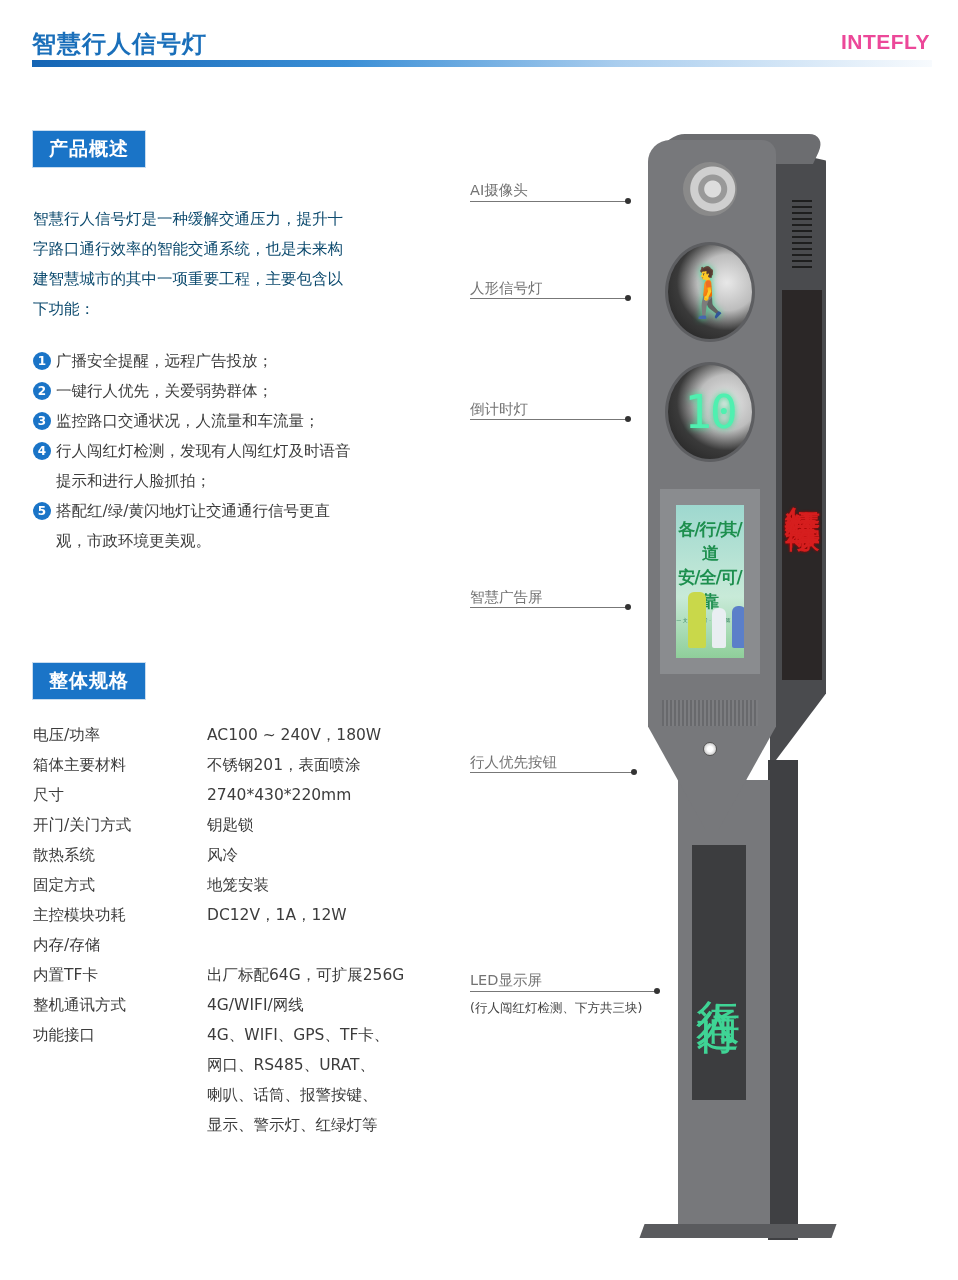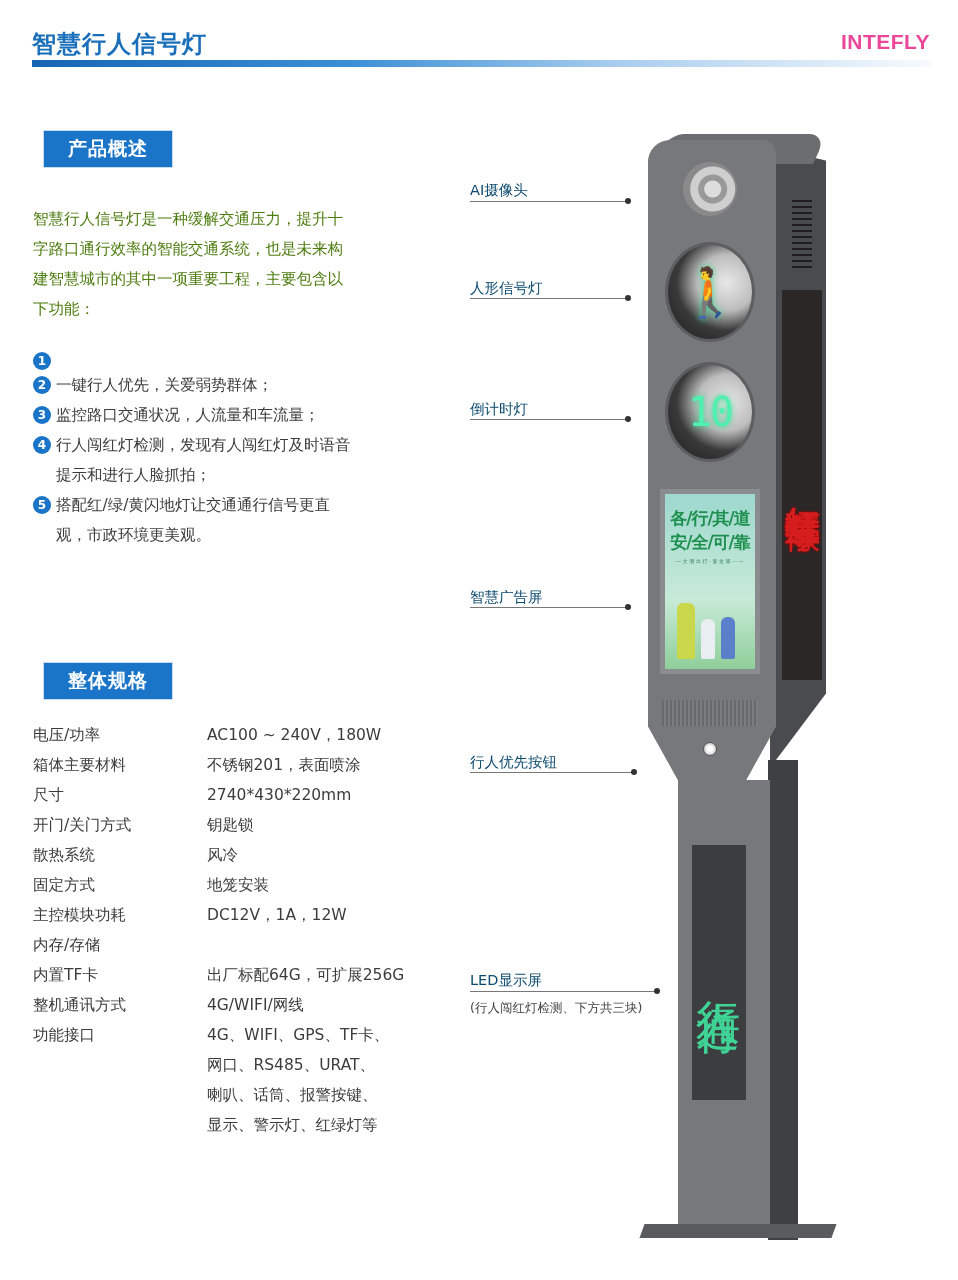--- a/index.html
+++ b/index.html
@@ -14,40 +14,40 @@
   .brand {
     position: absolute; right: 28px; top: 30px; font-size: 21px; font-weight: bold; color: #ec4899;
     font-family: "Liberation Sans", sans-serif; letter-spacing: 0.5px;
   }
   .header-bar {
     position: absolute; left: 32px; top: 60px; width: 900px; height: 7px;
     background: linear-gradient(to right, #1565b4 0%, #3b8fd6 35%, #a9cdee 65%, rgba(230,240,250,0.3) 100%);
   }
   .section-tag {
     position: absolute; background: #1a74c7; color: #fff; font-weight: bold; font-size: 19px;
-    padding: 5px 24px; letter-spacing: 1px; box-shadow: 0 0 0 1px #c8dcef; margin-left: 11px;
+    padding: 5px 16px; letter-spacing: 1px; box-shadow: 0 0 0 1px #c8dcef;
   }
   .para {
-    position: absolute; left: 33px; top: 204px; width: 310px; font-size: 15.5px; line-height: 30px; color: #4d7c0f;
+    position: absolute; left: 33px; top: 204px; width: 310px; font-size: 15.5px; line-height: 30px; color: #0c4a6e;
   }
   .features { position: absolute; left: 33px; top: 346px; width: 320px; font-size: 15.5px; line-height: 30px; color: #3c3c3c; }
   .feature { display: flex; align-items: flex-start; }
   .num {
     flex: 0 0 18px; width: 18px; height: 18px; border-radius: 50%; background: #1a74c7; color: #fff;
     font-size: 12px; font-weight: bold; text-align: center; line-height: 18px; margin-top: 6px; margin-right: 5px;
   }
   .spec-table { position: absolute; left: 33px; top: 720px; font-size: 15.5px; color: #3c3c3c; }
   .spec-row { display: flex; line-height: 30px; }
   .spec-label { width: 133px; }
   .spec-value { width: 220px; margin-left: 41px; }
   .spec-value .line { display: block; }
 
   
   .callout { position: absolute; left: 470px; }
-  .callout-label { font-size: 14.5px; color: #0c4a6e; white-space: nowrap; }
+  .callout-label { font-size: 14.5px; color: #737373; white-space: nowrap; }
   .callout-line { position: absolute; left: 0; height: 1px; background: #777; }
   .callout-dot { position: absolute; width: 6px; height: 6px; border-radius: 50%; background: #333; }
   .callout-sub { font-size: 12.5px; color: #444; margin-top: 10px; white-space: nowrap; }
 
   
   .post { position: absolute; left: 0; top: 0; }
   .head-front {
     position: absolute; left: 648px; top: 140px; width: 128px; height: 690px; background: #77787b;
     border-radius: 22px 14px 0 0;
     clip-path: polygon(0 0, 100% 0, 100% 85%, 55% 100%, 45% 100%, 0 85%);
@@ -64,22 +64,22 @@
   .vent { position: absolute; left: 792px; top: 200px; width: 20px; height: 70px;
     background: repeating-linear-gradient(to bottom, #1e1e1e 0 2px, #4a4b4e 2px 6px); }
   .camera { position: absolute; left: 683px; top: 162px; width: 54px; height: 54px; border-radius: 50%;
     background: radial-gradient(circle at 55% 50%, #ddd 0 8px, #999 9px 14px, #cfcfcf 15px 22px, #8a8a8a 23px 27px); }
   .lamp { position: absolute; left: 665px; width: 90px; height: 100px; border-radius: 50%;
     background: radial-gradient(ellipse at 70% 40%, #e8e8e8 0%, #bdbdbd 35%, #3a3a3a 60%, #1c1c1c 100%);
     border: 3px solid #5d5e61; display: flex; align-items: center; justify-content: center; }
   .lamp-walk { top: 242px; }
   .lamp-count { top: 362px; }
   .walk-glyph { font-size: 48px; color: #3fe39b; text-shadow: 0 0 6px #39d88f; }
-  .count-glyph { font-family: "DejaVu Sans Mono", monospace; font-size: 40px; color: #4ff0b0; letter-spacing: -2px; text-shadow: 0 0 6px #39d88f; }
-  .ad-screen { position: absolute; left: 660px; top: 489px; width: 100px; height: 185px; background: #8a8c8f; padding: 5px; }
+  .count-glyph { font-family: "DejaVu Sans Mono", monospace; font-size: 46px; color: #4ff0b0; letter-spacing: -2px; text-shadow: 0 0 6px #39d88f; }
+  .ad-screen { position: absolute; left: 660px; top: 489px; width: 100px; height: 185px; background: #8a8c8f; padding: 16px; }
   .ad-inner { width: 100%; height: 100%; background: linear-gradient(#9ed8cf, #c8ead8 60%, #8fcf9a); position: relative; overflow: hidden; }
   .ad-title { font-size: 17px; font-weight: bold; color: #1d8f4e; line-height: 24px; text-align: center; margin-top: 12px; letter-spacing: -1px; }
   .ad-sub { font-size: 5px; color: #2f7a5b; text-align: center; margin-top: 4px; }
   .ad-figs { position: absolute; left: 10px; bottom: 10px; width: 70px; height: 70px; }
   .fig { position: absolute; bottom: 0; border-radius: 6px 6px 2px 2px; }
   .speaker-grill { position: absolute; left: 662px; top: 700px; width: 96px; height: 26px;
     background: repeating-linear-gradient(90deg, #68696c 0 2px, #7c7d80 2px 4px); }
   .ped-button { position: absolute; left: 703px; top: 742px; width: 14px; height: 14px; border-radius: 50%;
     background: radial-gradient(circle, #ffffff 30%, #cfcfcf 70%); border: 1px solid #555; }
   .red-led { position: absolute; left: 782px; top: 290px; width: 40px; height: 390px; background: #2b2727;
@@ -99,20 +99,21 @@
 <div class="header-title">智慧行人信号灯</div>
 <div class="brand">INTEFLY</div>
 <div class="header-bar"></div>
 
 <div class="section-tag" style="left:33px; top:131px;">产品概述</div>
 <div class="para">智慧行人信号灯是一种缓解交通压力，提升十字路口通行效率的智能交通系统，也是未来构建智慧城市的其中一项重要工程，主要包含以下功能：</div>
 
 <div class="features">
   <div class="feature">
     <span class="num">1</span>
+    <span>广播安全提醒，远程广告投放；</span>
   </div>
   <div class="feature">
     <span class="num">2</span>
     <span>一键行人优先，关爱弱势群体；</span>
   </div>
   <div class="feature">
     <span class="num">3</span>
     <span>监控路口交通状况，人流量和车流量；</span>
   </div>
   <div class="feature">

